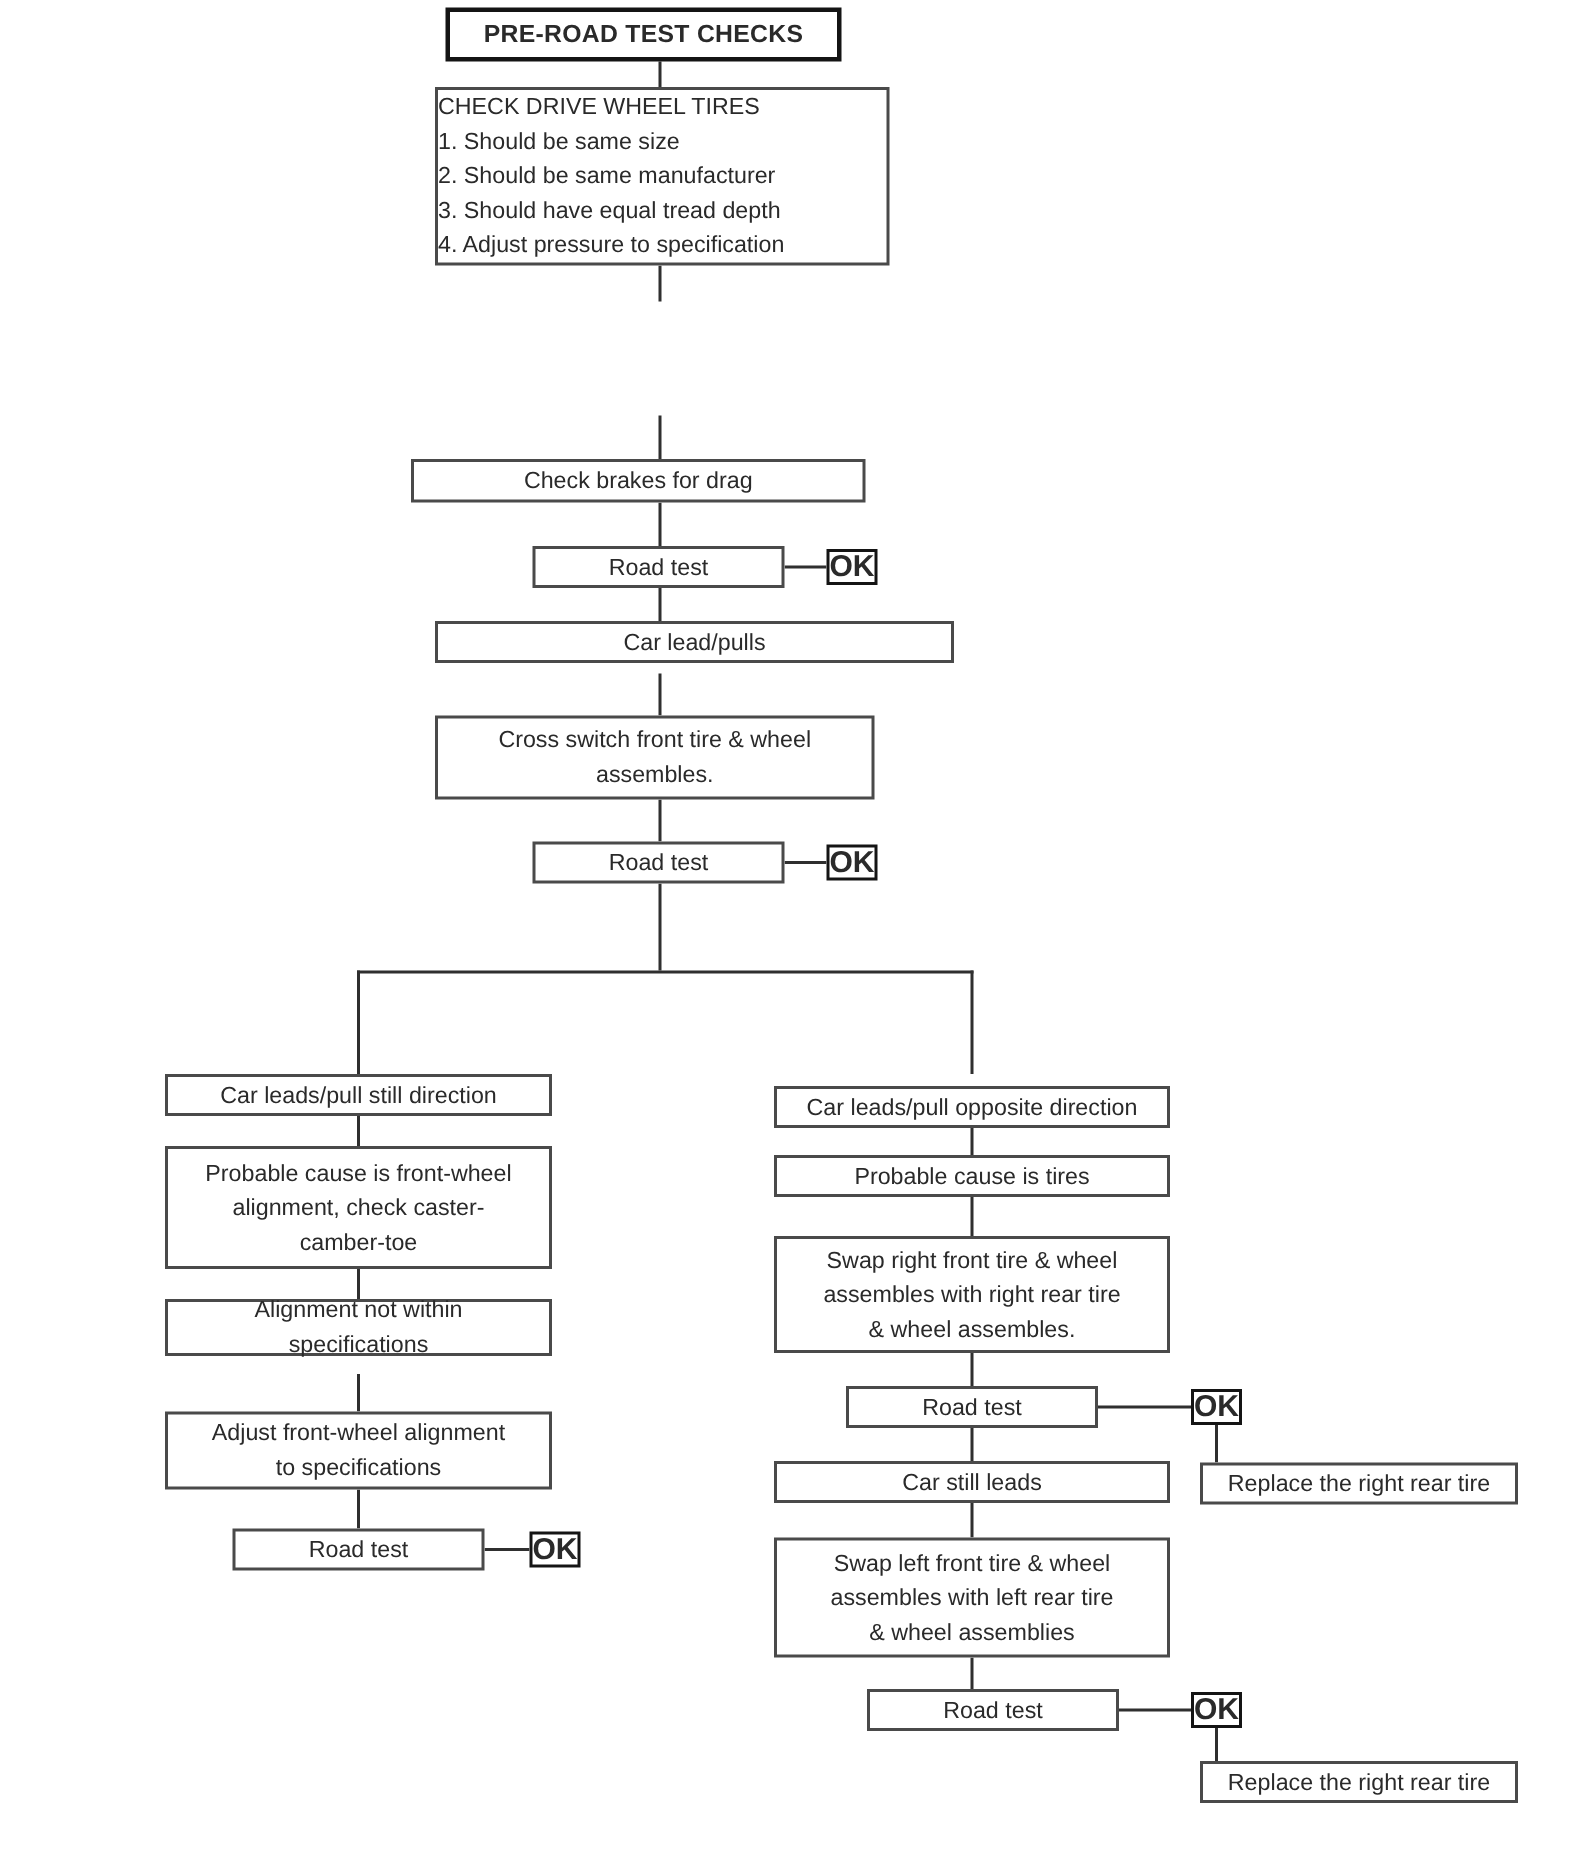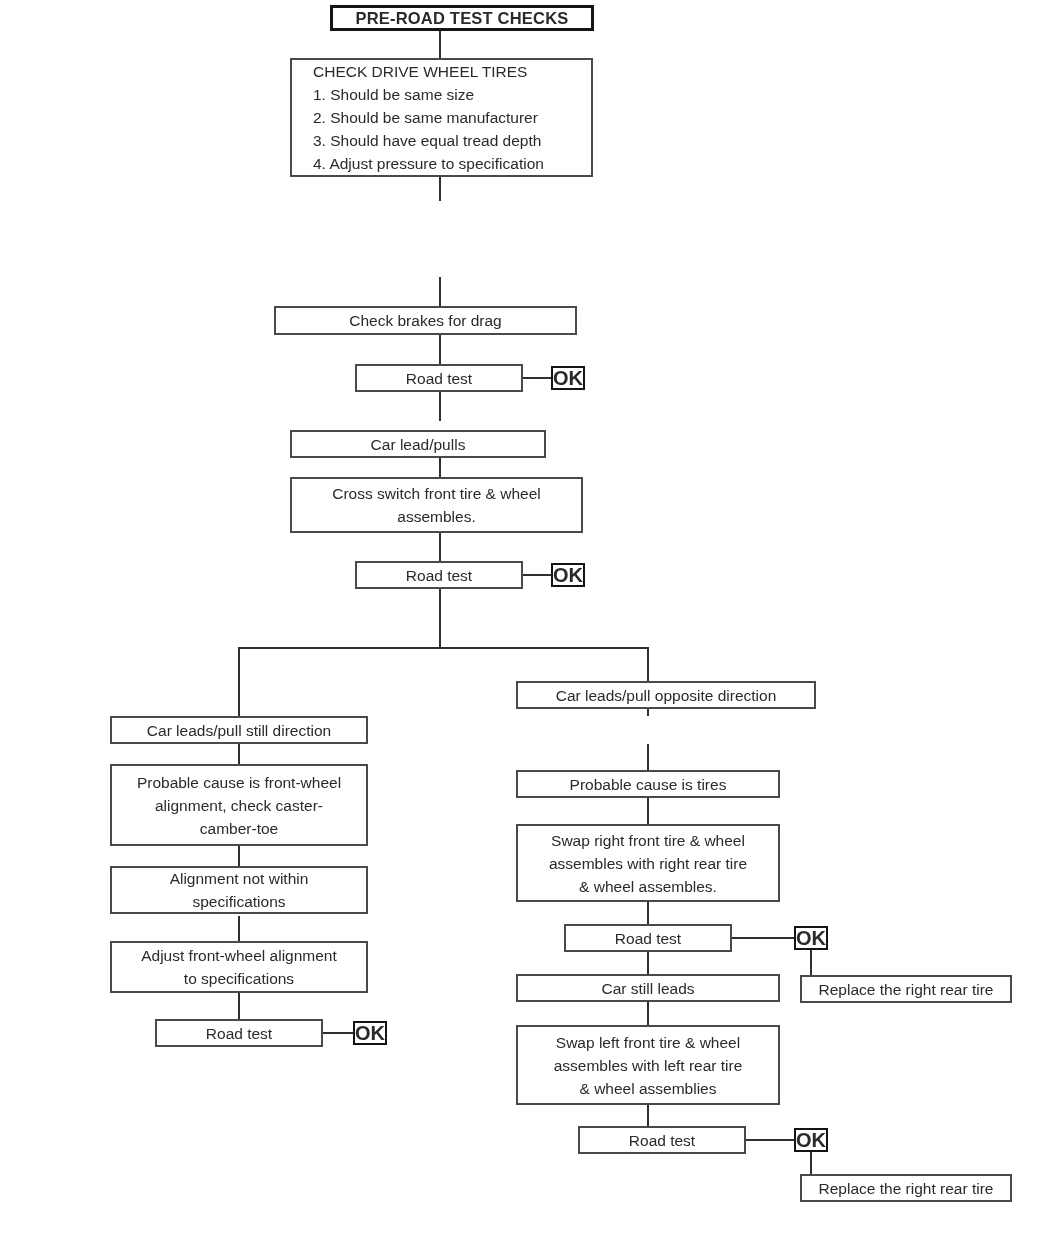--- a/index.html
+++ b/index.html
@@ -33,74 +33,74 @@
   }
   .box.ok{
     border:2.5px solid #141414;
     font-weight:bold;
     font-size:20px;
     z-index:3;
   }
   .box.align-left{
     justify-content:flex-start;
     text-align:left;
-    padding-left:21px;
+    padding-left:0;
     padding-right:6px;
   }
   .vline,.hline{
     position:absolute;
     background:#2f2f2f;
     z-index:1;
   }
   .vline{width:2px;}
   .hline{height:2px;}
 </style>
 </head>
 <body>
 
 <div class="stage">
 
-  <div class="box title" style="left:330px;top:5px;width:264px;height:26px">PRE-ROAD TEST CHECKS</div>
+  <div class="box title" style="left:297px;top:5px;width:264px;height:36px">PRE-ROAD TEST CHECKS</div>
 
   <div class="box align-left" style="left:290px;top:58px;width:303px;height:119px">CHECK DRIVE WHEEL TIRES
 1. Should be same size
 2. Should be same manufacturer
 3. Should have equal tread depth
 4. Adjust pressure to specification</div>
 
 
   <div class="box" style="left:274px;top:306px;width:303px;height:29px">Check brakes for drag</div>
 
   <div class="box" style="left:355px;top:364px;width:168px;height:28px">Road test</div>
   <div class="box ok" style="left:551px;top:366px;width:34px;height:24px">OK</div>
 
-  <div class="box" style="left:290px;top:430px;width:256px;height:28px">Car lead/pulls</div>
+  <div class="box" style="left:290px;top:414px;width:346px;height:28px">Car lead/pulls</div>
 
   <div class="box" style="left:290px;top:477px;width:293px;height:56px">Cross switch front tire &amp; wheel
 assembles.</div>
 
   <div class="box" style="left:355px;top:561px;width:168px;height:28px">Road test</div>
   <div class="box ok" style="left:551px;top:563px;width:34px;height:24px">OK</div>
 
   <div class="box" style="left:110px;top:716px;width:258px;height:28px">Car leads/pull still direction</div>
 
   <div class="box" style="left:110px;top:764px;width:258px;height:82px">Probable cause is front-wheel
 alignment, check caster-
 camber-toe</div>
 
-  <div class="box" style="left:110px;top:866px;width:258px;height:48px">Alignment not within
+  <div class="box" style="left:110px;top:866px;width:258px;height:38px">Alignment not within
 specifications</div>
 
   <div class="box" style="left:110px;top:941px;width:258px;height:52px">Adjust front-wheel alignment
 to specifications</div>
 
   <div class="box" style="left:155px;top:1019px;width:168px;height:28px">Road test</div>
   <div class="box ok" style="left:353px;top:1021px;width:34px;height:24px">OK</div>
 
-  <div class="box" style="left:516px;top:681px;width:300px;height:28px">Car leads/pull opposite direction</div>
+  <div class="box" style="left:516px;top:724px;width:264px;height:28px">Car leads/pull opposite direction</div>
 
   <div class="box" style="left:516px;top:770px;width:264px;height:28px">Probable cause is tires</div>
 
   <div class="box" style="left:516px;top:824px;width:264px;height:78px">Swap right front tire &amp; wheel
 assembles with right rear tire
 &amp; wheel assembles.</div>
 
   <div class="box" style="left:564px;top:924px;width:168px;height:28px">Road test</div>
   <div class="box ok" style="left:794px;top:926px;width:34px;height:24px">OK</div>
 

